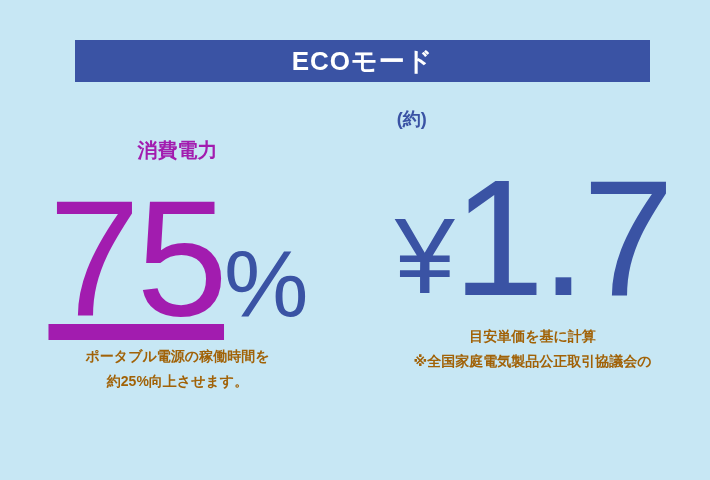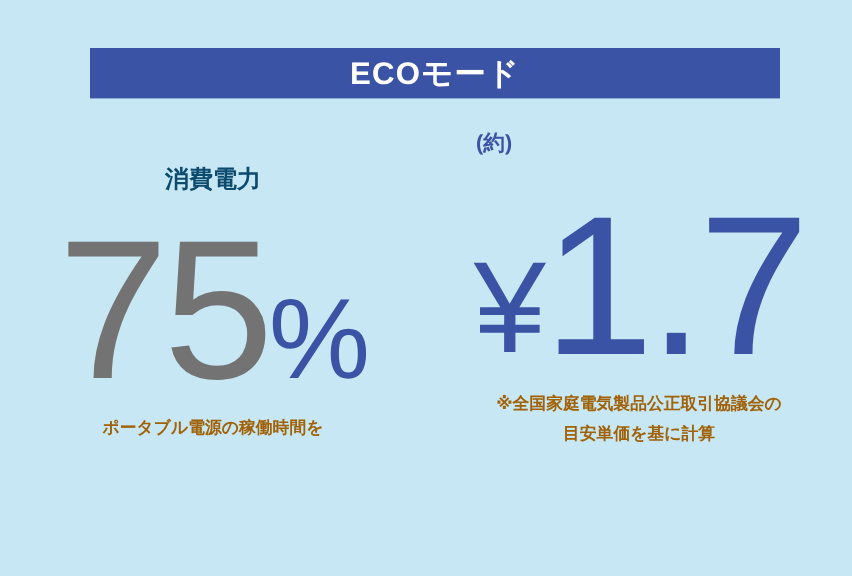--- a/index.html
+++ b/index.html
@@ -53,46 +53,47 @@
     display: flex;
   }
   .col {
     width: 355px;
     display: flex;
     flex-direction: column;
     align-items: center;
   }
 
   .stat-heading {
-    color: #0c4a6e;
+    color: #a21caf;
     font-size: 20px;
     font-weight: bold;
     line-height: 1;
     margin: 0;
     white-space: nowrap;
   }
 
   
   .figure-row {
     position: relative;
     display: flex;
     align-items: flex-end;
     justify-content: center;
     height: 150px;
     margin-top: 18px;
   }
 
   .big-number {
-    color: #737373;
+    color: #a21caf;
     font-family: "Liberation Sans", "DejaVu Sans", sans-serif;
     font-weight: normal;
     font-size: 165px;
     line-height: 0.85;
     letter-spacing: -4px;
     display: block;
+    text-decoration: underline;
   }
   .pct-sign {
     color: #3a53a4;
     font-size: 95px;
     line-height: 0.85;
     letter-spacing: -2px;
     position: relative;
     top: -4px;
   }
 
@@ -155,33 +156,34 @@
     <div class="col">
       <div class="stat-heading">消費電力</div>
 
       <div class="figure-row">
         <span class="big-number">75</span>
         <span class="pct-sign">%</span>
       </div>
 
       <div class="caption">
         <span class="line">ポータブル電源の稼働時間を</span>
+        <span class="line">約25%向上させます。</span>
       </div>
     </div>
 
     <div class="col">
 
       <div class="figure-row">
         <span class="yen-wrap">
           <span class="approx-label">(約)</span>
           <span class="yen-sign">¥</span>
           <span class="price-number">1.7</span>
         </span>
       </div>
 
       <div class="caption">
+        <span class="line">目安単価を基に計算</span>
         <span class="line">※全国家庭電気製品公正取引協議会の</span>
-        <span class="line">目安単価を基に計算</span>
       </div>
     </div>
 
   </div>
 </div>
 
 </body></html>

